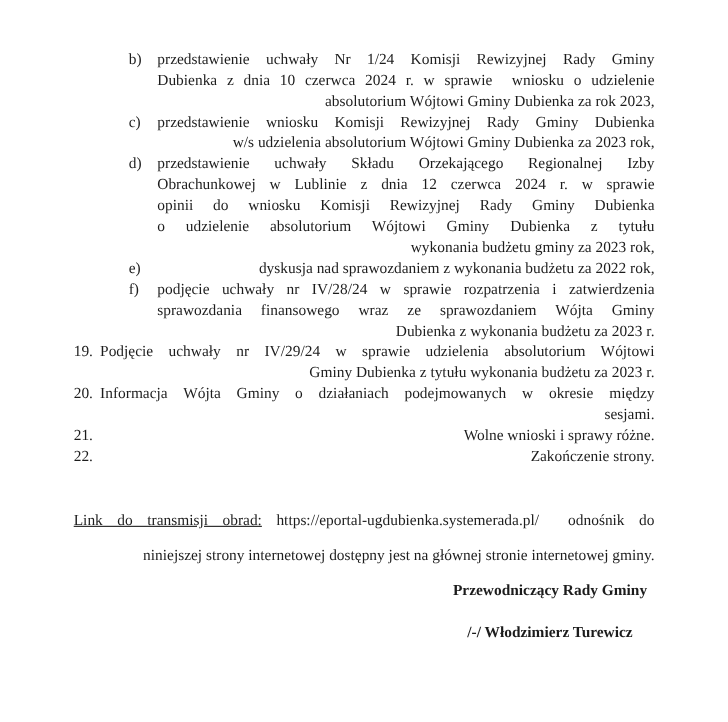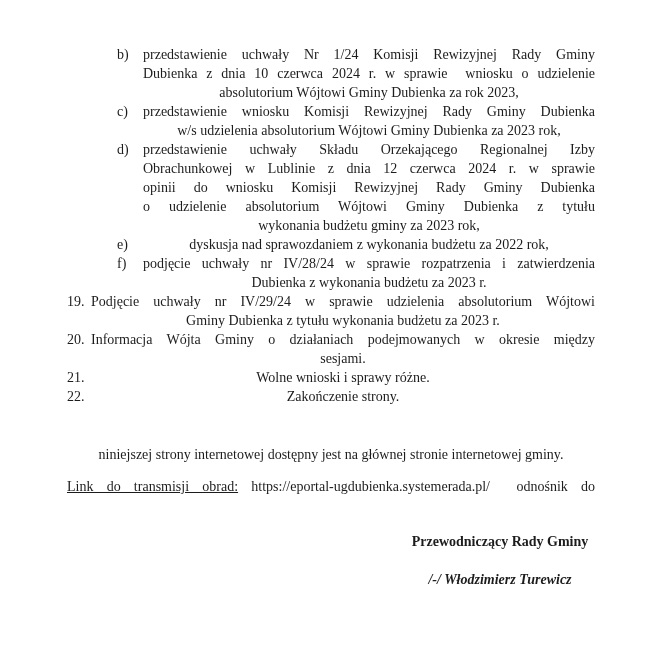--- a/index.html
+++ b/index.html
@@ -15,33 +15,33 @@
     overflow: hidden;
   }
   .content { position: absolute; top: 45px; left: 0; width: 662px; }
 
   .lettered { margin: 0 67px 0 117px; }
   .lettered .item { position: relative; padding-left: 26px; }
   .numbered { margin: 0 67px 16px 67px; }
   .numbered .item { position: relative; padding-left: 24px; }
   .item .marker { position: absolute; left: 0; top: 0; }
 
-  .line { text-align: center; }
+  .line { text-align: right; }
   .jline { text-align: justify; text-align-last: justify; font-family: Liberation Serif, serif; }
 
   .link-para { margin: 33px 67px 0 67px; line-height: 32px; }
   .underline { text-decoration: underline; }
 
   .signature {
     width: 260px;
-    margin: 29px 32px 0 auto;
+    margin: 6px 32px 0 auto;
     text-align: center;
     font-weight: bold;
   }
-  .sig-name { font-style: italic; margin-top: 19px; }
+  .sig-name { margin-top: 19px; }
 </style>
 </head>
 <body>
 
 <div class="page">
   <div class="content">
 
     <div id="lettered-list" class="lettered">
         <div class="item">
           <span class="marker">b)</span>
@@ -62,20 +62,21 @@
           <div class="line jline">o&nbsp;udzielenie absolutorium Wójtowi Gminy Dubienka z tytułu</div>
           <div class="line">wykonania budżetu gminy za 2023 rok,</div>
         </div>
         <div class="item">
           <span class="marker">e)</span>
           <div class="line">dyskusja nad sprawozdaniem z wykonania budżetu za 2022 rok,</div>
         </div>
         <div class="item">
           <span class="marker">f)</span>
           <div class="line jline">podjęcie uchwały nr IV/28/24 w sprawie rozpatrzenia i zatwierdzenia</div>
+          <div class="line jline">sprawozdania finansowego wraz ze sprawozdaniem Wójta Gminy</div>
           <div class="line">Dubienka z wykonania budżetu za 2023 r.</div>
         </div>
       </div>
 
     <div id="numbered-list" class="numbered">
         <div class="item">
           <span class="marker">19.</span>
           <div class="line jline">Podjęcie uchwały nr IV/29/24 w sprawie udzielenia absolutorium Wójtowi</div>
           <div class="line">Gminy Dubienka z tytułu wykonania budżetu za 2023 r.</div>
         </div>
@@ -88,22 +89,22 @@
           <span class="marker">21.</span>
           <div class="line">Wolne wnioski i sprawy różne.</div>
         </div>
         <div class="item">
           <span class="marker">22.</span>
           <div class="line">Zakończenie strony.</div>
         </div>
       </div>
 
     <div class="link-para">
+      <div class="line jline"><span class="underline">Link do transmisji obrad:</span><span> https://eportal-ugdubienka.systemerada.pl/ &nbsp;odnośnik do</span></div>
       <div class="line">niniejszej strony internetowej dostępny jest na głównej stronie internetowej gminy.</div>
-      <div class="line jline"><span class="underline">Link do transmisji obrad:</span><span> https://eportal-ugdubienka.systemerada.pl/ &nbsp;odnośnik do</span></div>
     </div>
 
     <div class="signature">
       <div class="sig-title">Przewodniczący Rady Gminy</div>
       <div class="sig-name">/-/ Włodzimierz Turewicz</div>
     </div>
 
   </div>
 </div>
 

